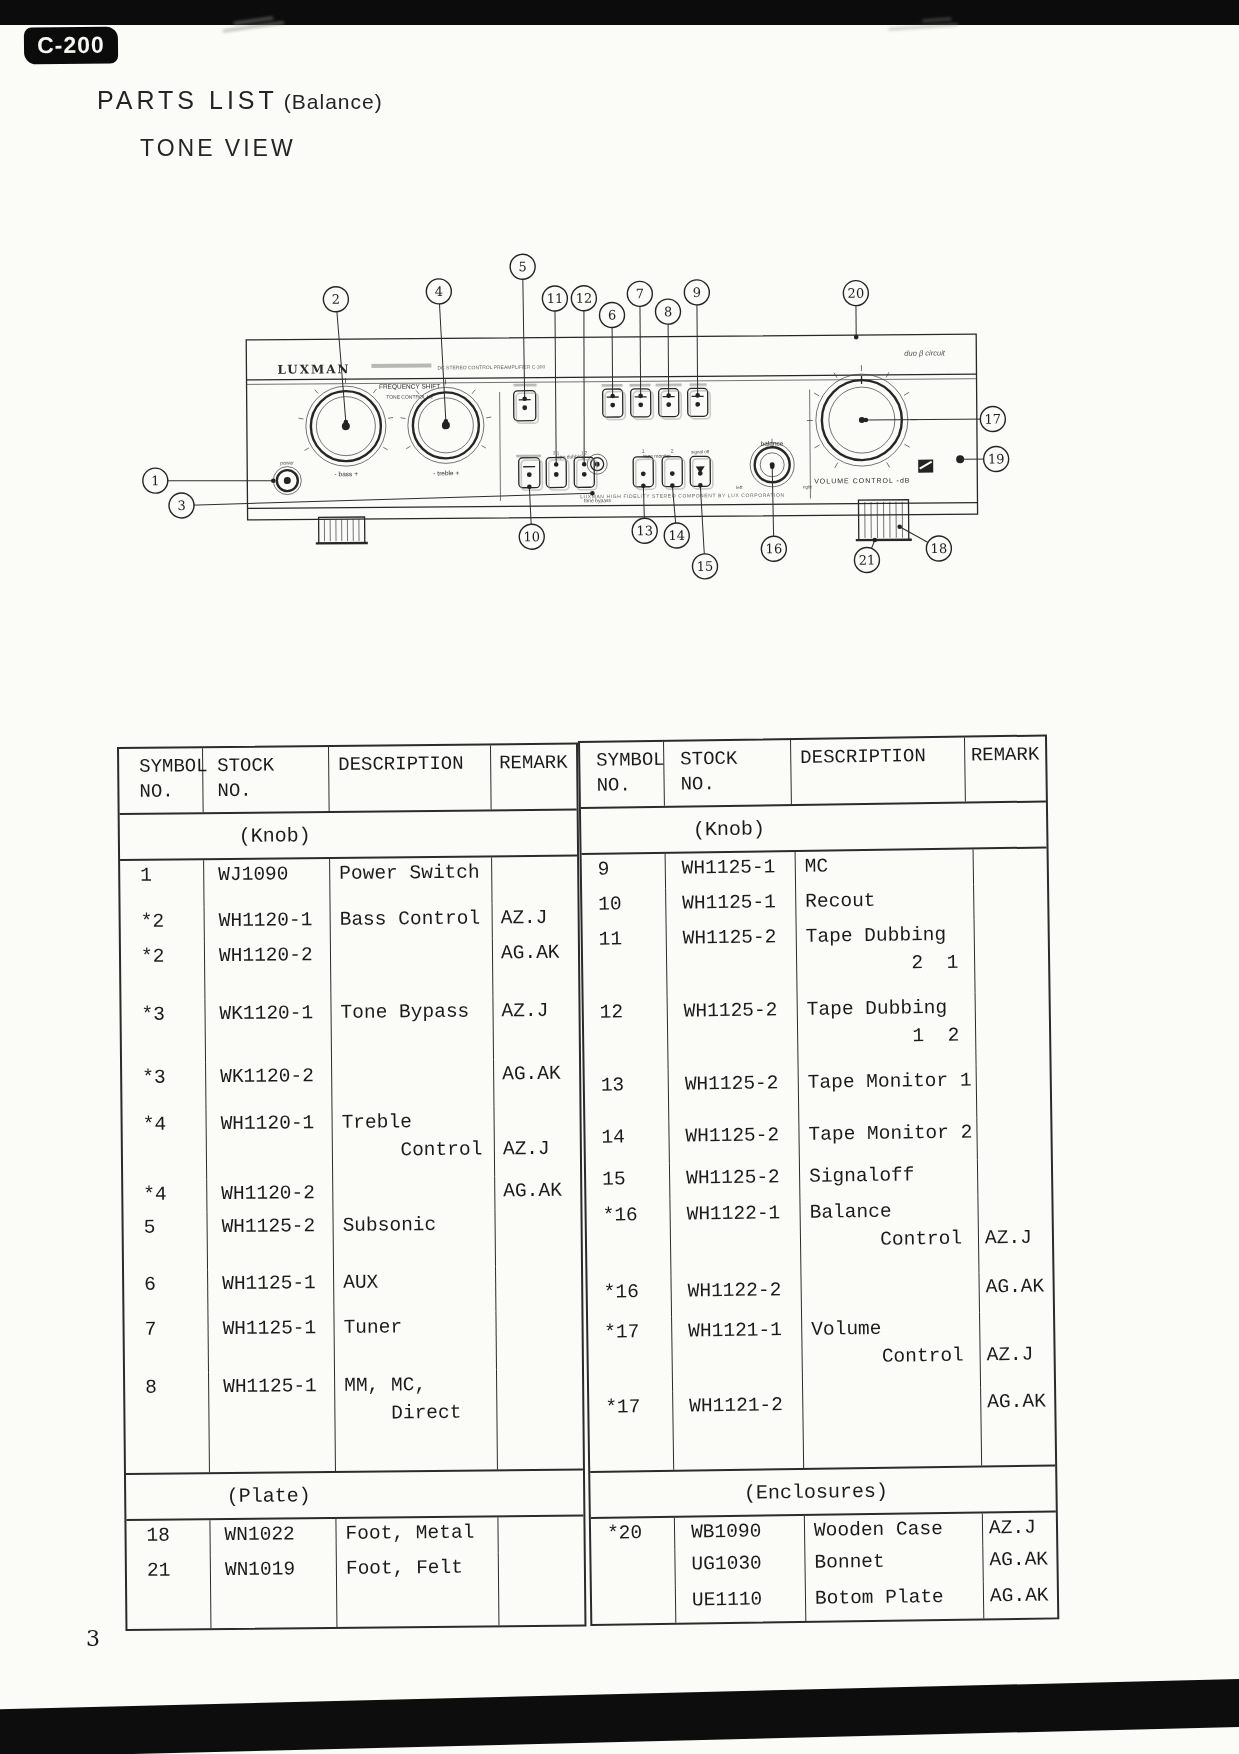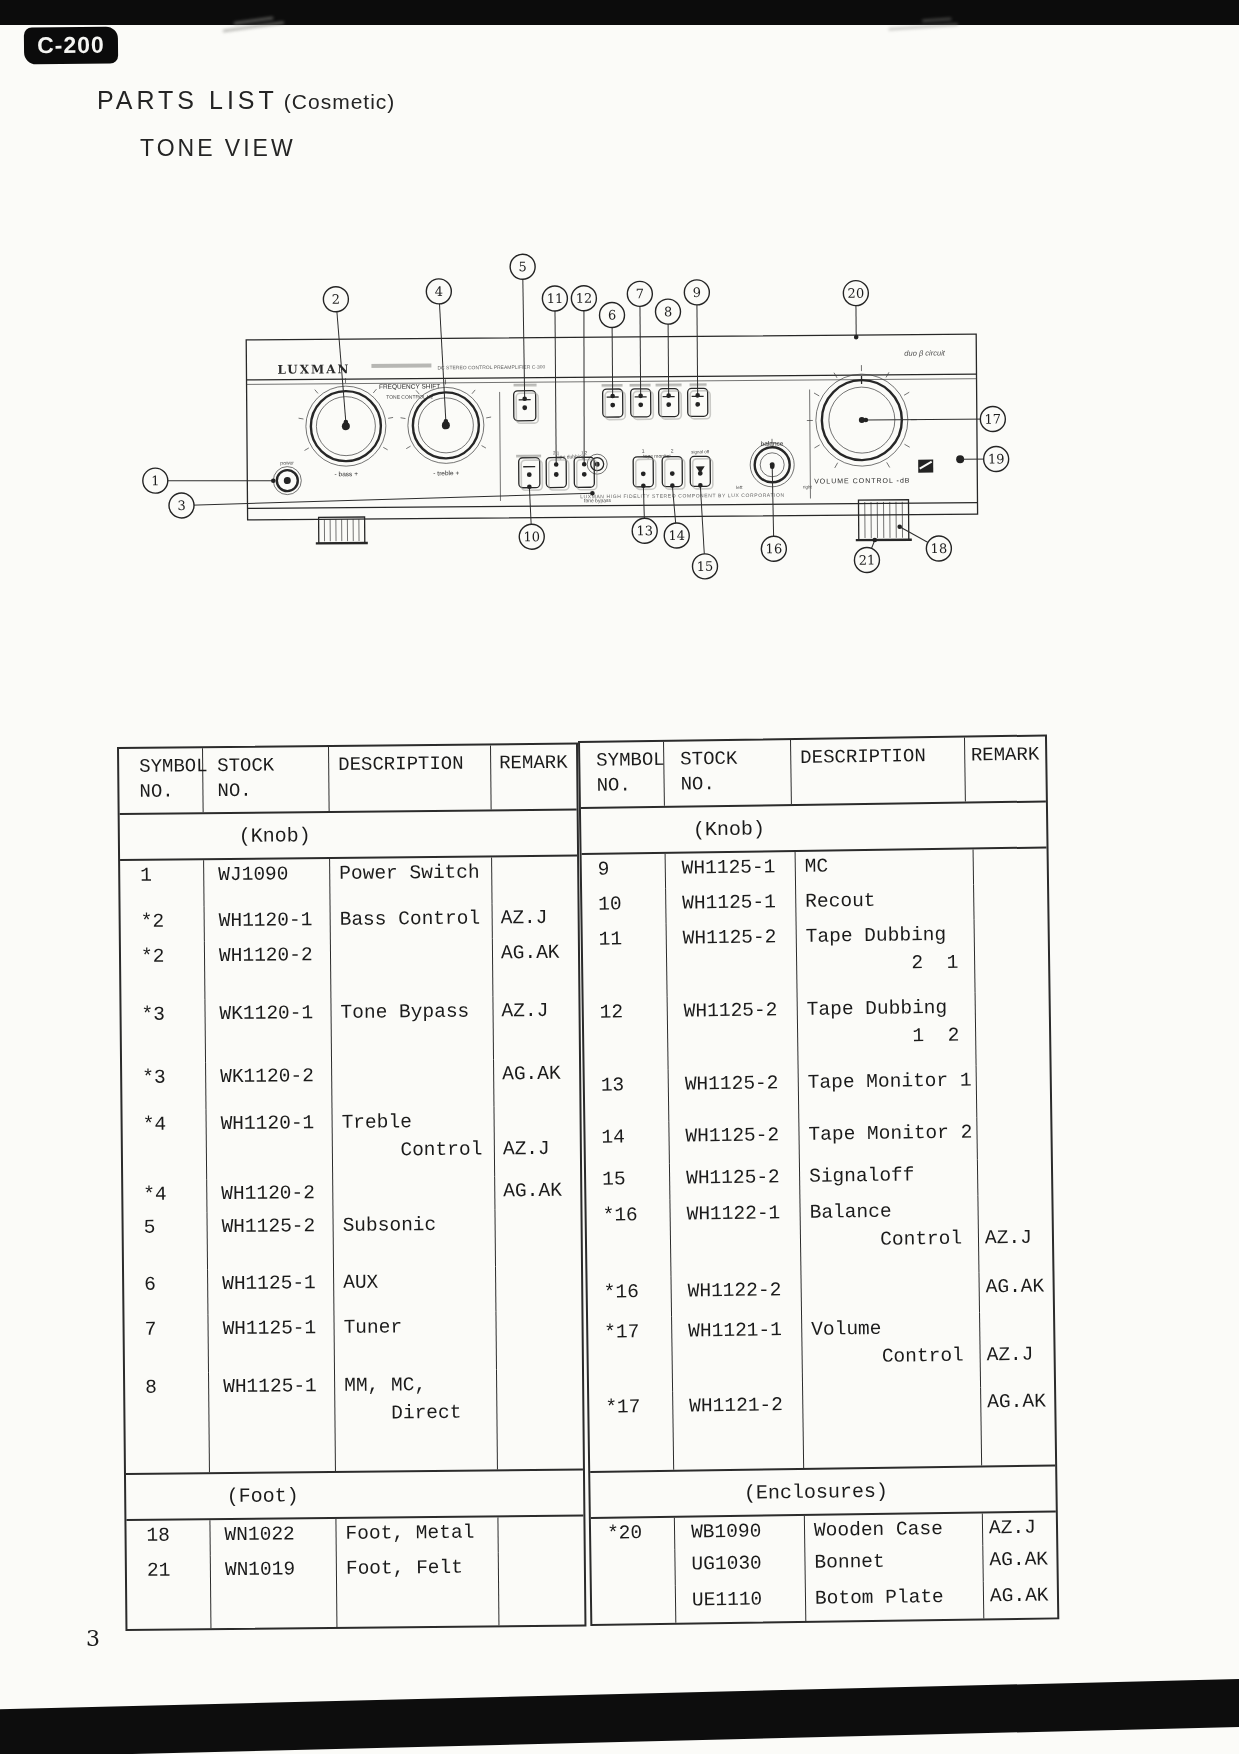--- a/index.html
+++ b/index.html
@@ -71,21 +71,21 @@
   <div class="smudge" style="left:222px;top:16px;width:66px;transform:rotate(-8deg);">
     <i style="width:40px;margin-left:12px;"></i>
       <i style="width:62px;"></i>
   </div>
   <div class="smudge" style="left:888px;top:16px;width:80px;opacity:.4;transform:rotate(-4deg);">
     <i style="width:30px;margin-left:34px;"></i>
       <i style="width:70px;"></i>
   </div>
 
   <div class="h-title">
-    <span>PARTS LIST</span><span class="paren">(Cosmetic)</span>
+    <span>PARTS LIST</span><span class="paren">(Balance)</span>
   </div>
   <div class="h-sub">TONE VIEW</div>
 
   <div class="diagram">
     <svg id="diagram-svg" width="1239" height="380" viewBox="0 0 1239 380">
       <defs>
           <filter id="bl">
             <feGaussianBlur stdDeviation="0.6"></feGaussianBlur>
           </filter>
         </defs>
@@ -506,21 +506,21 @@
         <div class="t-cell c3"></div>
       </div>
       <div class="t-row" style="min-height: 100px;">
         <div class="t-cell c0">8</div>
         <div class="t-cell c1">WH1125-1</div>
         <div class="t-cell c2">MM, MC,
     Direct</div>
         <div class="t-cell c3"></div>
       </div>
       <div class="t-section" style="min-height: 48px;">
-        <span style="margin-left: 22%;">(Foot)</span>
+        <span style="margin-left: 22%;">(Plate)</span>
       </div>
       <div class="t-row" style="min-height: 35px;">
         <div class="t-cell c0">18</div>
         <div class="t-cell c1">WN1022</div>
         <div class="t-cell c2">Foot, Metal</div>
         <div class="t-cell c3"></div>
       </div>
       <div class="t-row" style="min-height: 73px;">
         <div class="t-cell c0">21</div>
         <div class="t-cell c1">WN1019</div>

